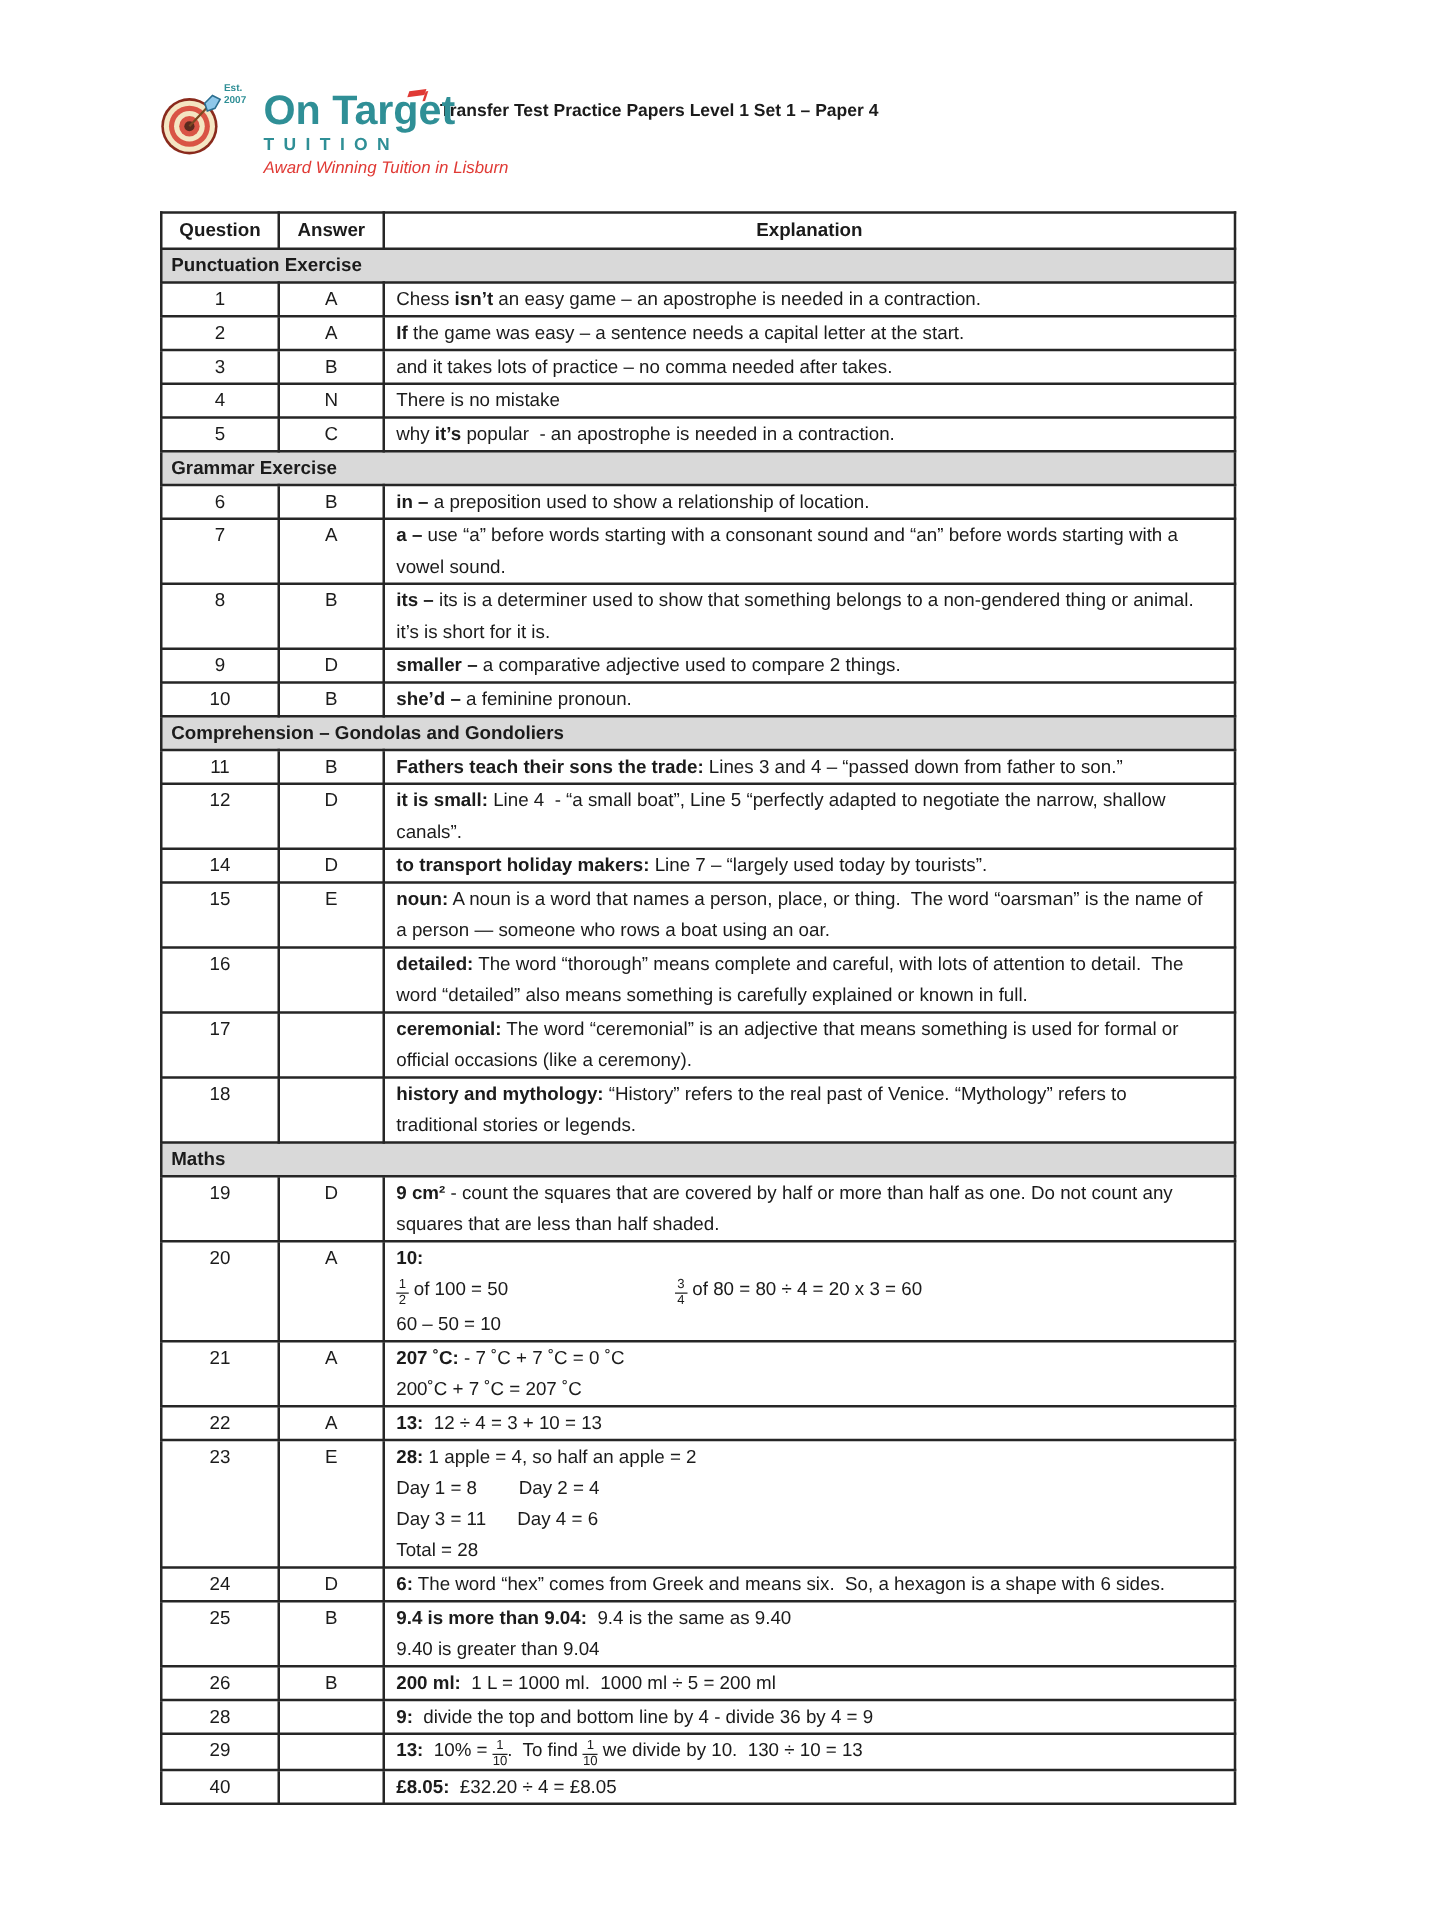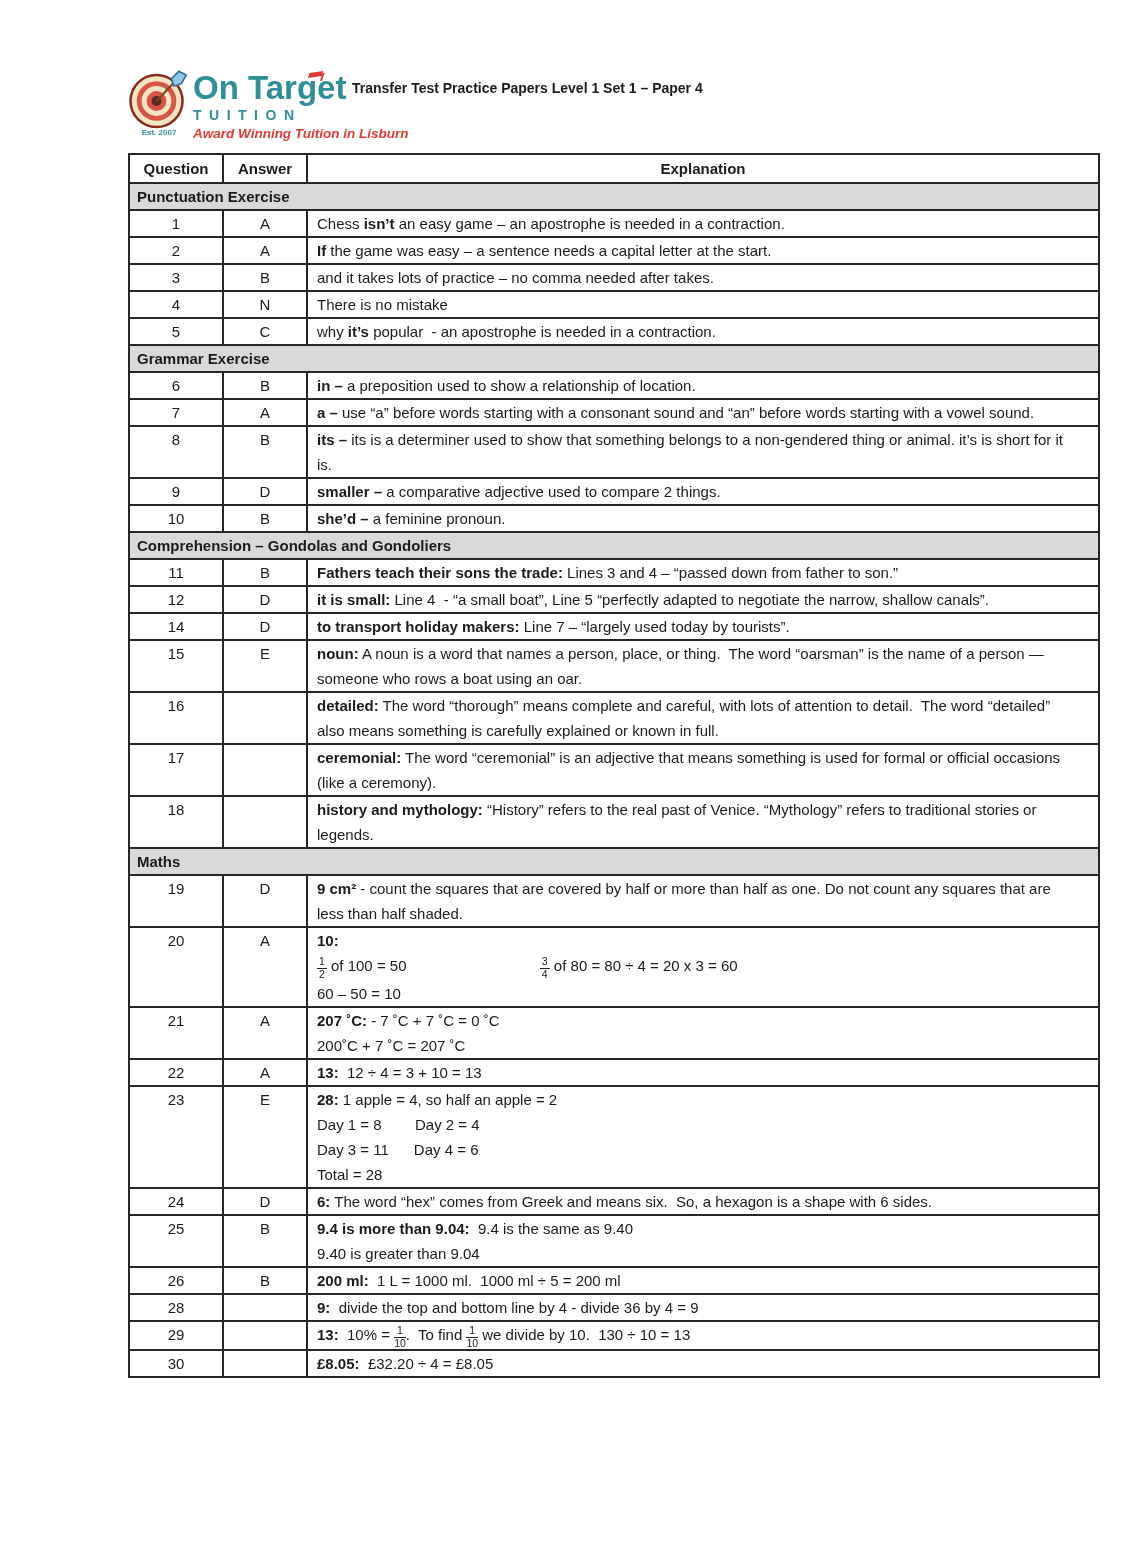--- a/index.html
+++ b/index.html
@@ -20,52 +20,52 @@
     background: #ffffff;
     font-family: "Liberation Sans", sans-serif;
     color: #1b1b1b;
     position: relative;
   }
   .content { padding: 70px 118px 0 128px; }
 
   
   .page-header { display: flex; align-items: flex-start; }
   .logo { display: flex; align-items: flex-start; width: 212px; flex: 0 0 auto; }
-  .logo-icon-wrap { display: flex; flex-direction: column; align-items: center; }
+  .logo-icon-wrap { display: flex; flex-direction: row; }
   .logo-est { font-size: 8px; color: var(--teal); font-weight: bold; margin-top: -4px; }
   .logo-text { margin-left: 3px; position: relative; }
   .logo-name {
     color: var(--teal); font-weight: bold; 
     font-size: 33px; line-height: 36px; letter-spacing: 0px; white-space: nowrap;
   }
   .logo-cap {
     position: absolute; top: 2px; left: 116px; width: 13px; height: 5px;
     background: var(--red); transform: skewX(-25deg) rotate(-8deg);
   }
   .logo-cap::after {
     content: ""; position: absolute; right: -2px; top: 2px;
     width: 2px; height: 8px; background: var(--red);
   }
   .logo-tuition {
     color: var(--teal); font-size: 14px; font-weight: bold;
     letter-spacing: 7.5px; margin-top: 1px; white-space: nowrap;
   }
   .logo-tagline {
-    color: var(--red); font-size: 13.5px; font-weight: bold; font-style: italic;
+    color: var(--red); font-size: 13.5px; font-weight: normal; font-style: italic;
     margin-top: 3px; white-space: nowrap;
   }
   .page-title {
     font-size: 14px; font-weight: bold; margin: 10px 0 0 12px; white-space: nowrap;
   }
 
   
   table.answers {
     border-collapse: collapse;
-    width: 972px;
-    margin-top: 12px;
+    width: 861px;
+    margin-top: 28px;
     table-layout: fixed;
   }
   .answers th, .answers td {
     border: 2px solid #262626;
     font-size: 15px;
     line-height: 25px;
     padding: 0 4px;
     vertical-align: top;
   }
   .answers th { font-weight: bold; text-align: center; padding: 1px 4px; }
@@ -333,21 +333,21 @@
           </td>
         </tr>
         <tr>
           <td class="qcell">29</td>
           <td class="acell"></td>
           <td class="ecell">
             <div class="line"><span class="bold">13:</span><span>  10% = </span><span class="frac"><span class="num">1</span><span class="den">10</span></span><span>.  To find </span><span class="frac"><span class="num">1</span><span class="den">10</span></span><span> we divide by 10.  130 ÷ 10 = 13</span></div>
           </td>
         </tr>
         <tr>
-          <td class="qcell">30</td>
+          <td class="qcell">40</td>
           <td class="acell"></td>
           <td class="ecell">
             <div class="line"><span class="bold">£8.05:</span><span>  £32.20 ÷ 4 = £8.05</span></div>
           </td>
         </tr>
       </tbody>
   </table>
 
 </div>
 

